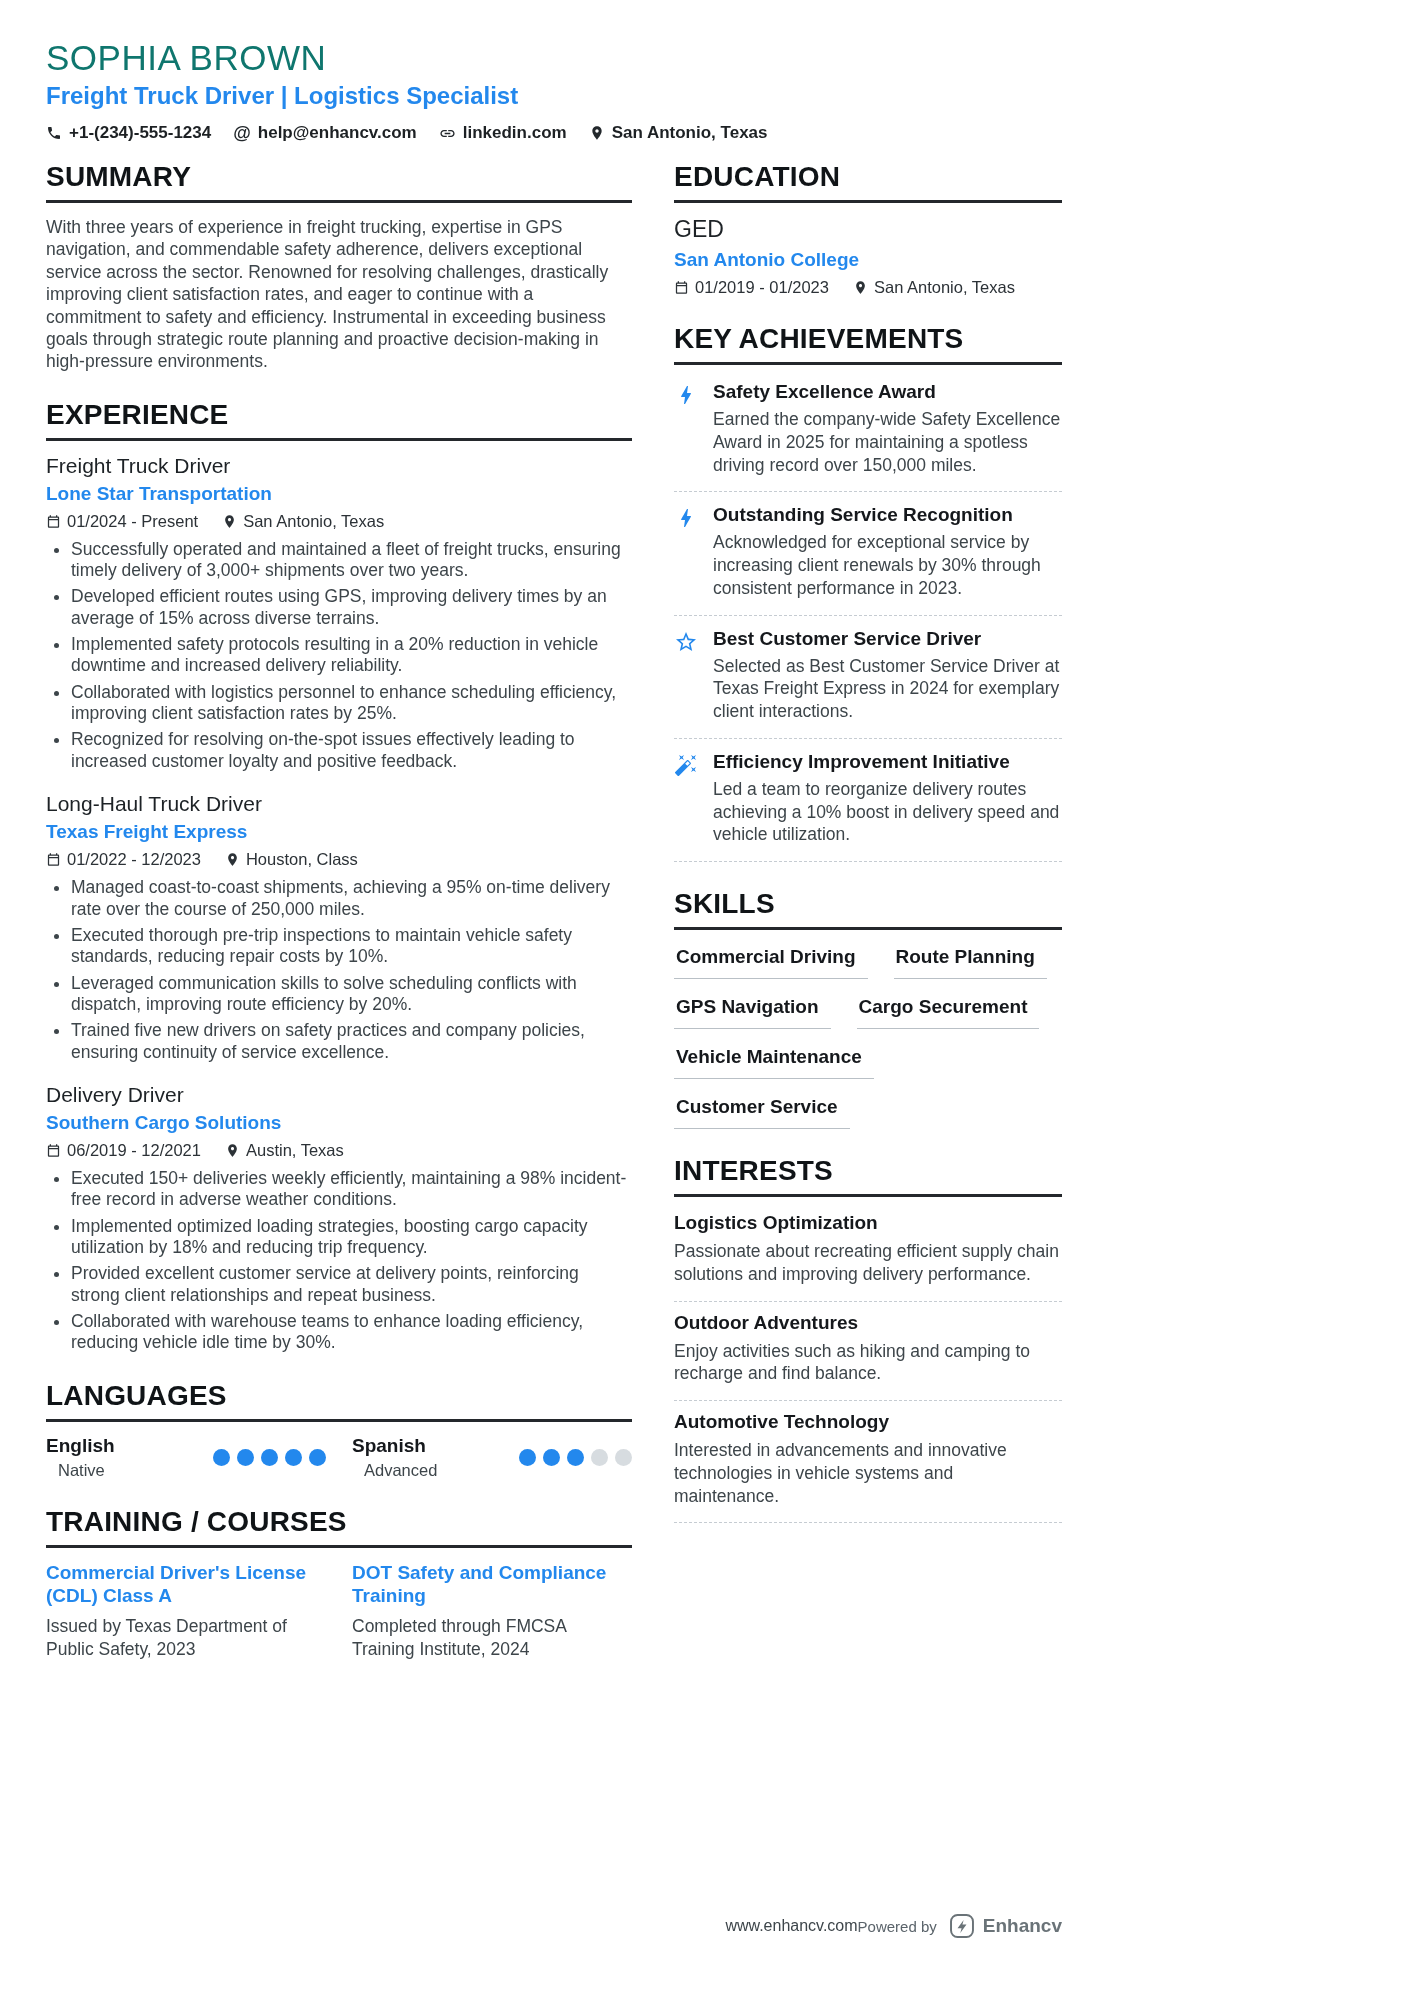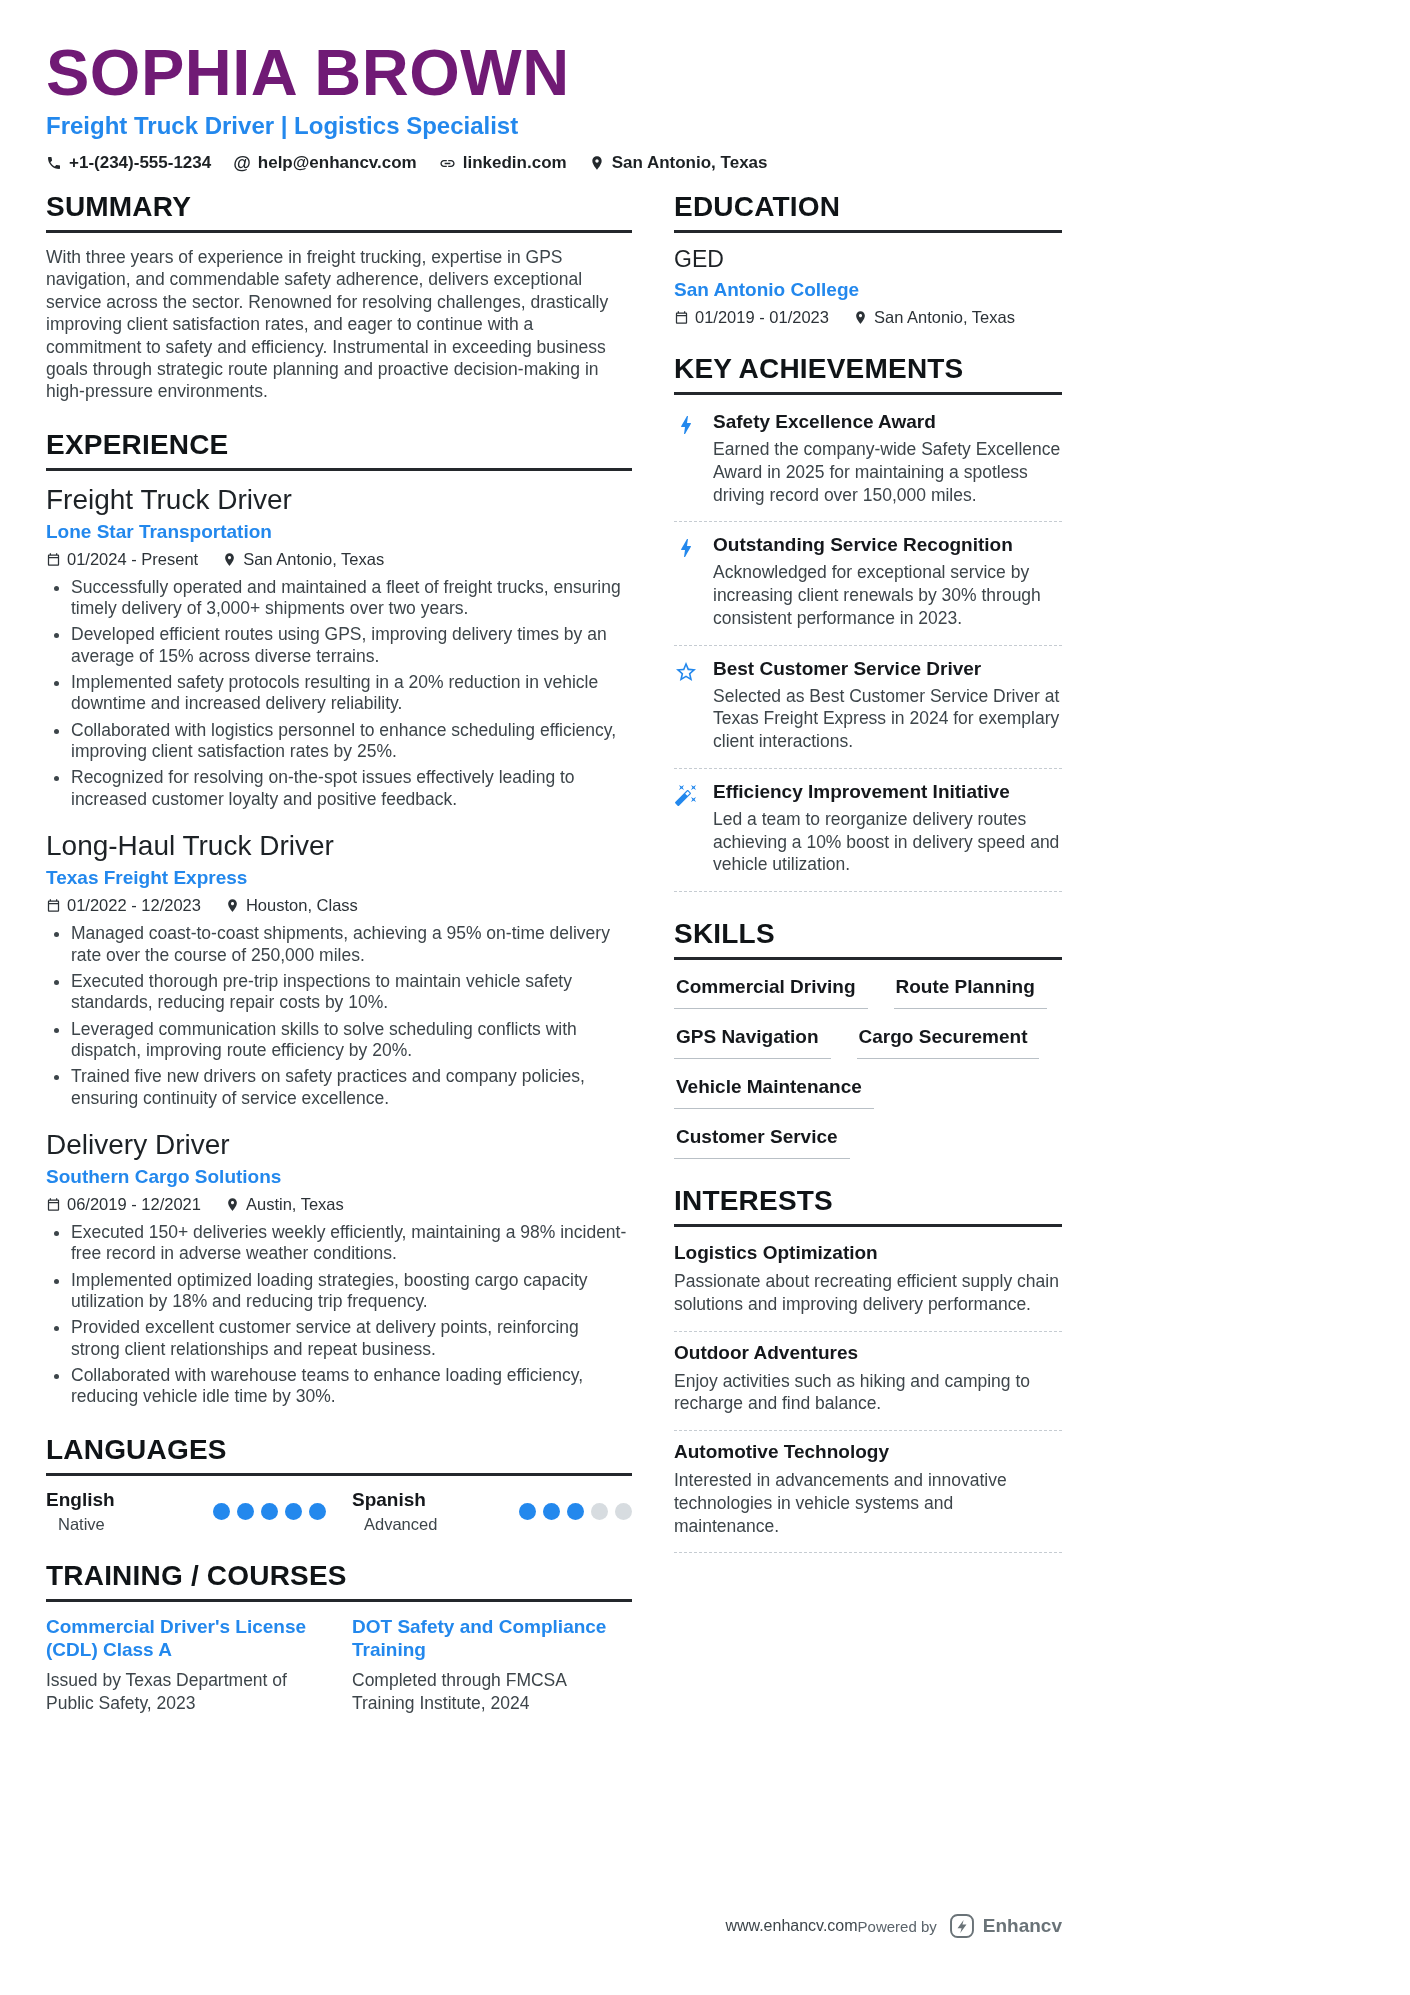--- a/index.html
+++ b/index.html
@@ -1,40 +1,40 @@
 <!DOCTYPE html>
 <html style="--accent: #2388ED;"><head>
 <meta charset="utf-8">
 <style>
   :root { --accent: #2388ed; }
   * { box-sizing: border-box; margin: 0; padding: 0; }
   body { font-family: "Liberation Sans", sans-serif; background: #ffffff; color: #3d454a; }
   .page { position: relative; width: 1410px; height: 1995px; background: #ffffff; overflow: hidden; }
   .content { position: absolute; left: 46px; top: 40px; width: 1016px; }
 
-  .name { font-size: 65px; font-weight: 700; color: #701a75; letter-spacing: 0.5px; line-height: 1.0; }
+  .name { font-size: 35px; font-weight: 400; color: #0f766e; letter-spacing: 0.5px; line-height: 1.0; }
   .headline { margin-top: 7px; font-size: 24px; font-weight: 700; color: var(--accent); }
   .contact-row { display: flex; align-items: center; gap: 22px; margin-top: 13px; font-size: 17px; font-weight: 700; color: #1d2124; }
   .contact-item { display: flex; align-items: center; gap: 7px; }
   .icon { display: inline-flex; flex: none; align-items: center; }
   .contact-item .icon { color: #23282c; }
   .at-glyph { font-size: 18px; font-weight: 800; color: #23282c; line-height: 1; }
 
   .columns { display: flex; gap: 42px; margin-top: 18px; }
   .col-left { width: 586px; flex: none; }
   .col-right { width: 388px; flex: none; }
 
   section { margin-bottom: 26px; }
   .section-heading { font-size: 28px; font-weight: 800; color: #101417; padding-bottom: 7px; border-bottom: 3px solid #24282c; margin-bottom: 13px; letter-spacing: 0.2px; }
 
   .summary-text { font-size: 17.5px; line-height: 1.28; color: #3d454a; }
 
   .job { margin-bottom: 20px; }
   .job:last-child { margin-bottom: 0; }
-  .job-title { font-size: 28px; font-weight: 400; color: #1d2226; }
+  .job-title { font-size: 21px; font-weight: 400; color: #1d2226; }
   .job-company { margin-top: 5px; font-size: 19px; font-weight: 700; color: var(--accent); }
   .meta-row { display: flex; align-items: center; gap: 24px; margin-top: 7px; font-size: 16.5px; color: #2c3237; }
   .meta-item { display: flex; align-items: center; gap: 6px; }
   .meta-item .icon { color: #2c3237; }
   .bullets { margin-top: 8px; padding-left: 25px; list-style: disc; }
   .bullets li { font-size: 17.5px; line-height: 1.22; color: #3d454a; margin-bottom: 5px; }
   .bullets li::marker { color: #3d454a; }
 
   .lang-grid { display: grid; grid-template-columns: 1fr 1fr; column-gap: 26px; }
   .lang-item { display: flex; justify-content: space-between; align-items: center; }

